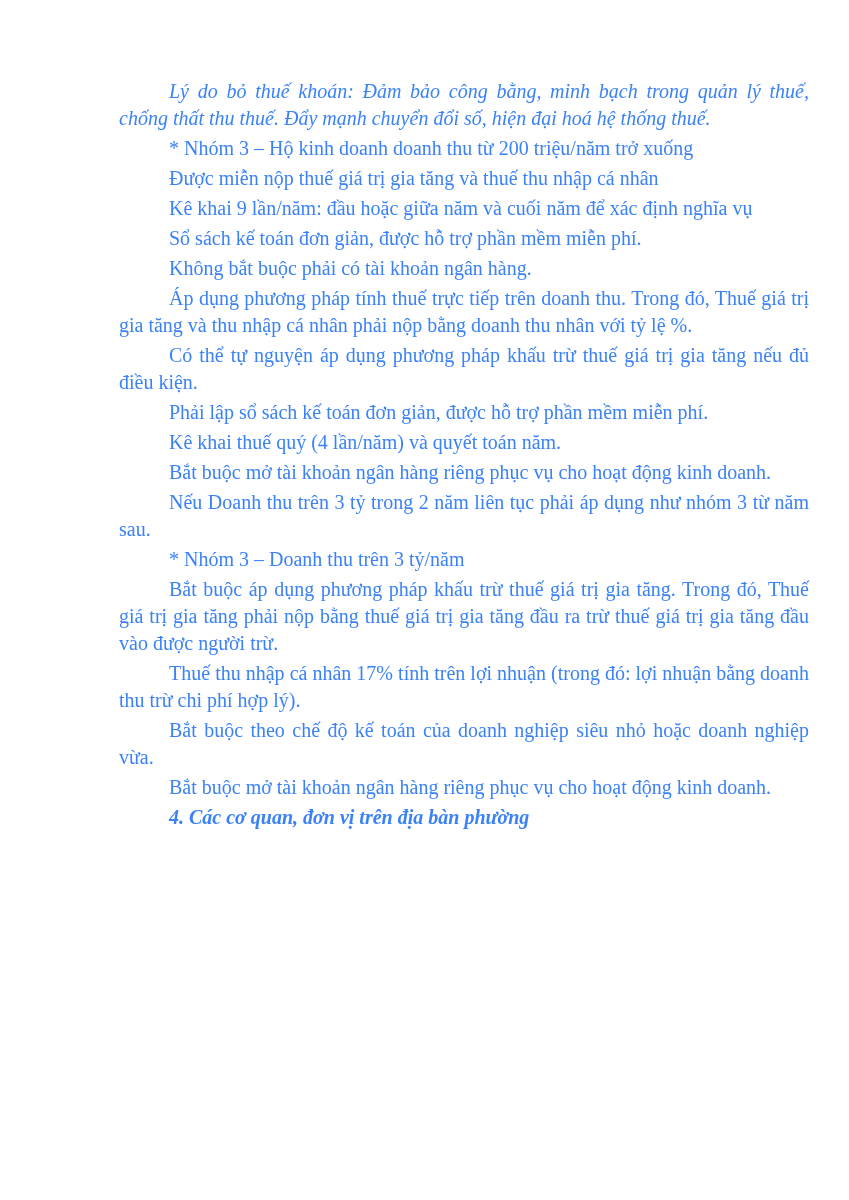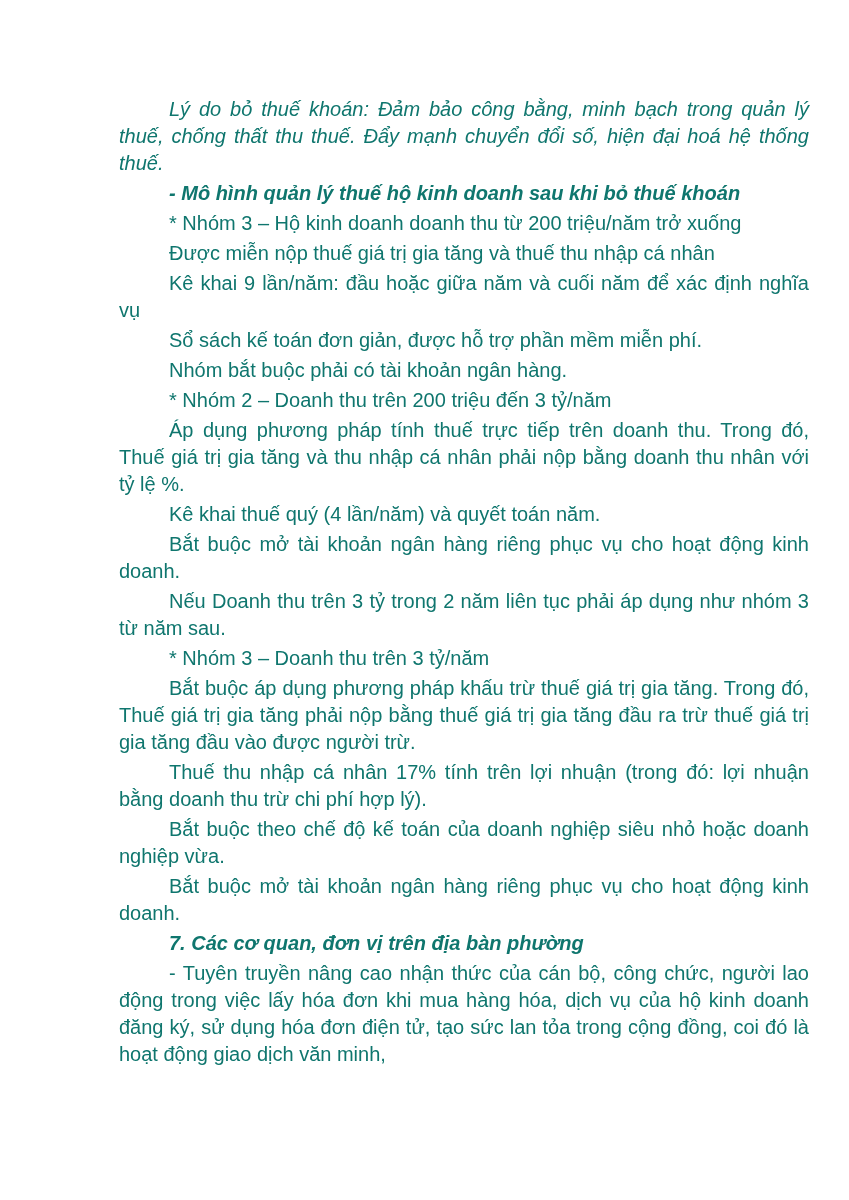--- a/index.html
+++ b/index.html
@@ -10,58 +10,57 @@
   .page {
     position: relative;
     width: 849px;
     height: 1200px;
     background: #ffffff;
     overflow: hidden;
   }
   .doc-content {
     position: absolute;
     left: 119px;
-    top: 96px;
+    top: 78px;
     width: 690px;
-    font-family: Liberation Sans, sans-serif;
+    font-family: Liberation Serif, serif;
     font-size: 20px;
     line-height: 27px;
-    color: #0f766e;
+    color: #3b82f6;
     text-align: justify;
   }
   .doc-content p {
     margin: 0 0 3px 0;
     text-indent: 50px;
   }
   .doc-content p.italic {
     font-style: italic;
   }
   .doc-content p.bold-italic {
     font-style: italic;
     font-weight: bold;
   }
 </style>
 </head>
 <body>
 
 <div class="page">
   <div class="doc-content" id="doc-content">
       <p class="italic">Lý do bỏ thuế khoán: Đảm bảo công bằng, minh bạch trong quản lý thuế, chống thất thu thuế. Đẩy mạnh chuyển đổi số, hiện đại hoá hệ thống thuế.</p>
-      <p class="bold-italic">- Mô hình quản lý thuế hộ kinh doanh sau khi bỏ thuế khoán</p>
       <p>* Nhóm 3 – Hộ kinh doanh doanh thu từ 200 triệu/năm trở xuống</p>
       <p>Được miễn nộp thuế giá trị gia tăng và thuế thu nhập cá nhân</p>
       <p>Kê khai 9 lần/năm: đầu hoặc giữa năm và cuối năm để xác định nghĩa vụ</p>
       <p>Sổ sách kế toán đơn giản, được hỗ trợ phần mềm miễn phí.</p>
-      <p>Nhóm bắt buộc phải có tài khoản ngân hàng.</p>
-      <p>* Nhóm 2 – Doanh thu trên 200 triệu đến 3 tỷ/năm</p>
+      <p>Không bắt buộc phải có tài khoản ngân hàng.</p>
       <p>Áp dụng phương pháp tính thuế trực tiếp trên doanh thu. Trong đó, Thuế giá trị gia tăng và thu nhập cá nhân phải nộp bằng doanh thu nhân với tỷ lệ %.</p>
+      <p>Có thể tự nguyện áp dụng phương pháp khấu trừ thuế giá trị gia tăng nếu đủ điều kiện.</p>
+      <p>Phải lập sổ sách kế toán đơn giản, được hỗ trợ phần mềm miễn phí.</p>
       <p>Kê khai thuế quý (4 lần/năm) và quyết toán năm.</p>
       <p>Bắt buộc mở tài khoản ngân hàng riêng phục vụ cho hoạt động kinh doanh.</p>
       <p>Nếu Doanh thu trên 3 tỷ trong 2 năm liên tục phải áp dụng như nhóm 3 từ năm sau.</p>
       <p>* Nhóm 3 – Doanh thu trên 3 tỷ/năm</p>
       <p>Bắt buộc áp dụng phương pháp khấu trừ thuế giá trị gia tăng. Trong đó, Thuế giá trị gia tăng phải nộp bằng thuế giá trị gia tăng đầu ra trừ thuế giá trị gia tăng đầu vào được người trừ.</p>
       <p>Thuế thu nhập cá nhân 17% tính trên lợi nhuận (trong đó: lợi nhuận bằng doanh thu trừ chi phí hợp lý).</p>
       <p>Bắt buộc theo chế độ kế toán của doanh nghiệp siêu nhỏ hoặc doanh nghiệp vừa.</p>
       <p>Bắt buộc mở tài khoản ngân hàng riêng phục vụ cho hoạt động kinh doanh.</p>
-      <p class="bold-italic">7. Các cơ quan, đơn vị trên địa bàn phường</p>
-      <p>- Tuyên truyền nâng cao nhận thức của cán bộ, công chức, người lao động trong việc lấy hóa đơn khi mua hàng hóa, dịch vụ của hộ kinh doanh đăng ký, sử dụng hóa đơn điện tử, tạo sức lan tỏa trong cộng đồng, coi đó là hoạt động giao dịch văn minh,</p>
+      <p class="bold-italic">4. Các cơ quan, đơn vị trên địa bàn phường</p>
     </div>
 </div>
 
 </body></html>

